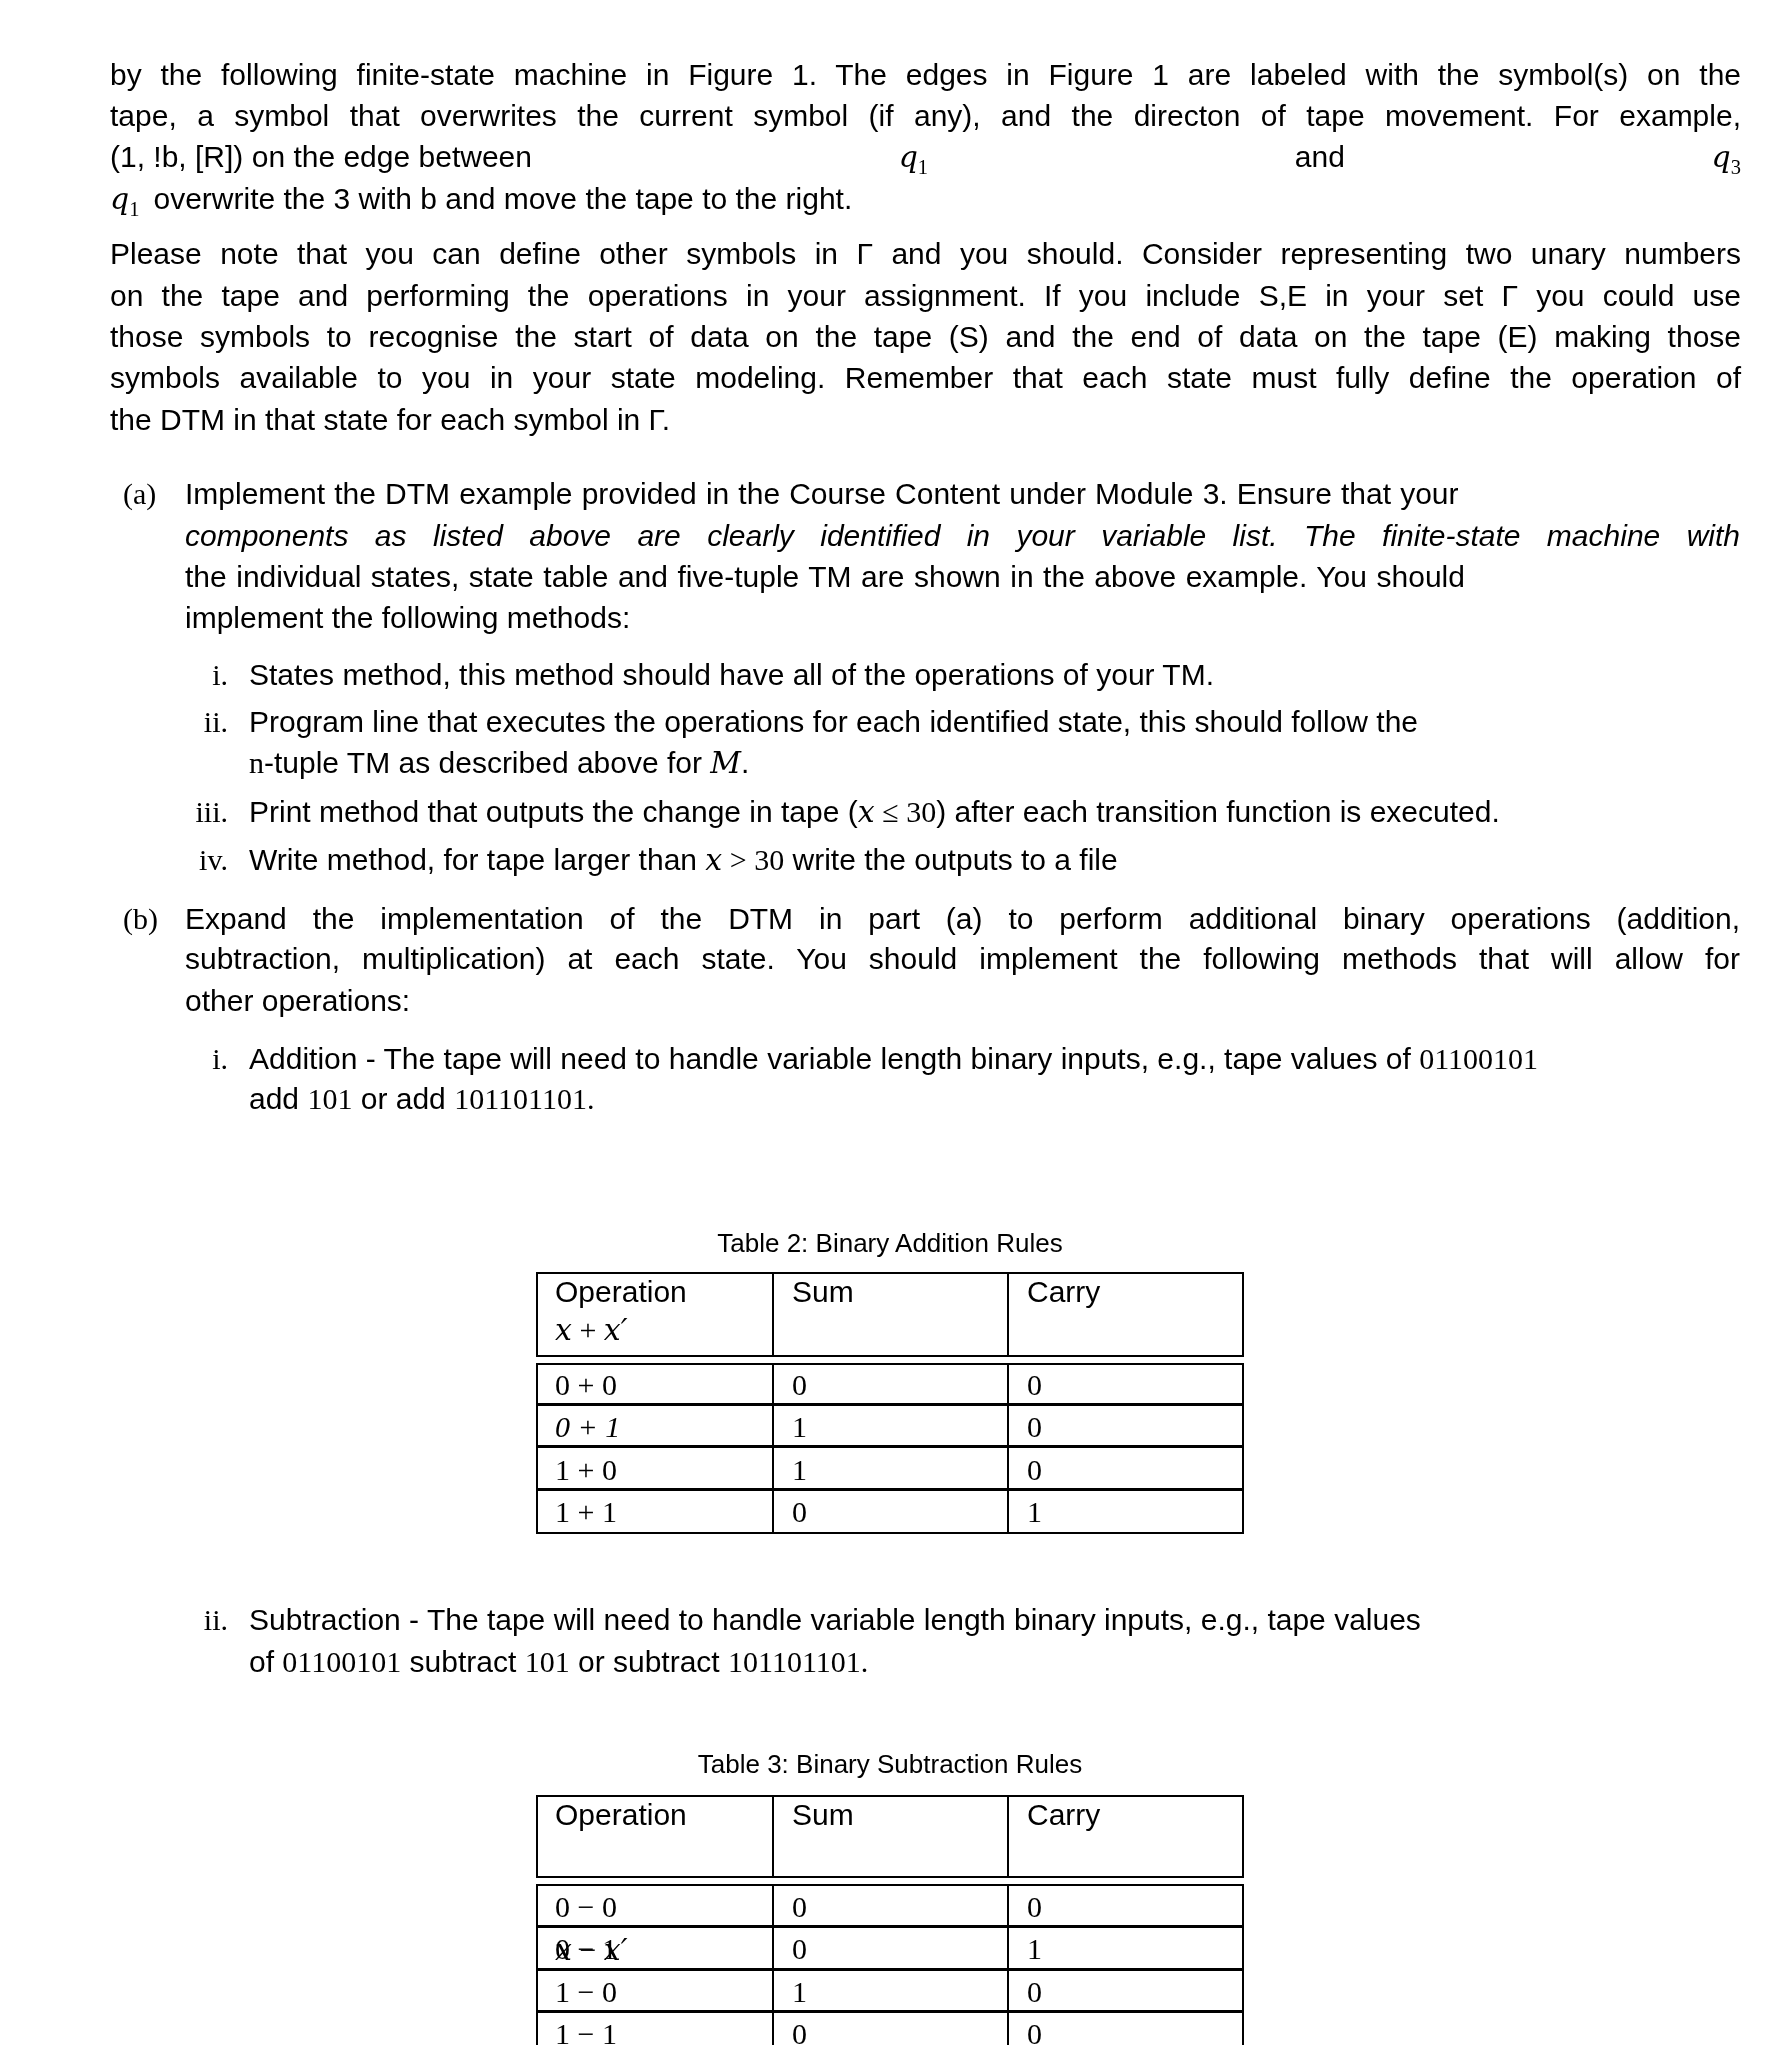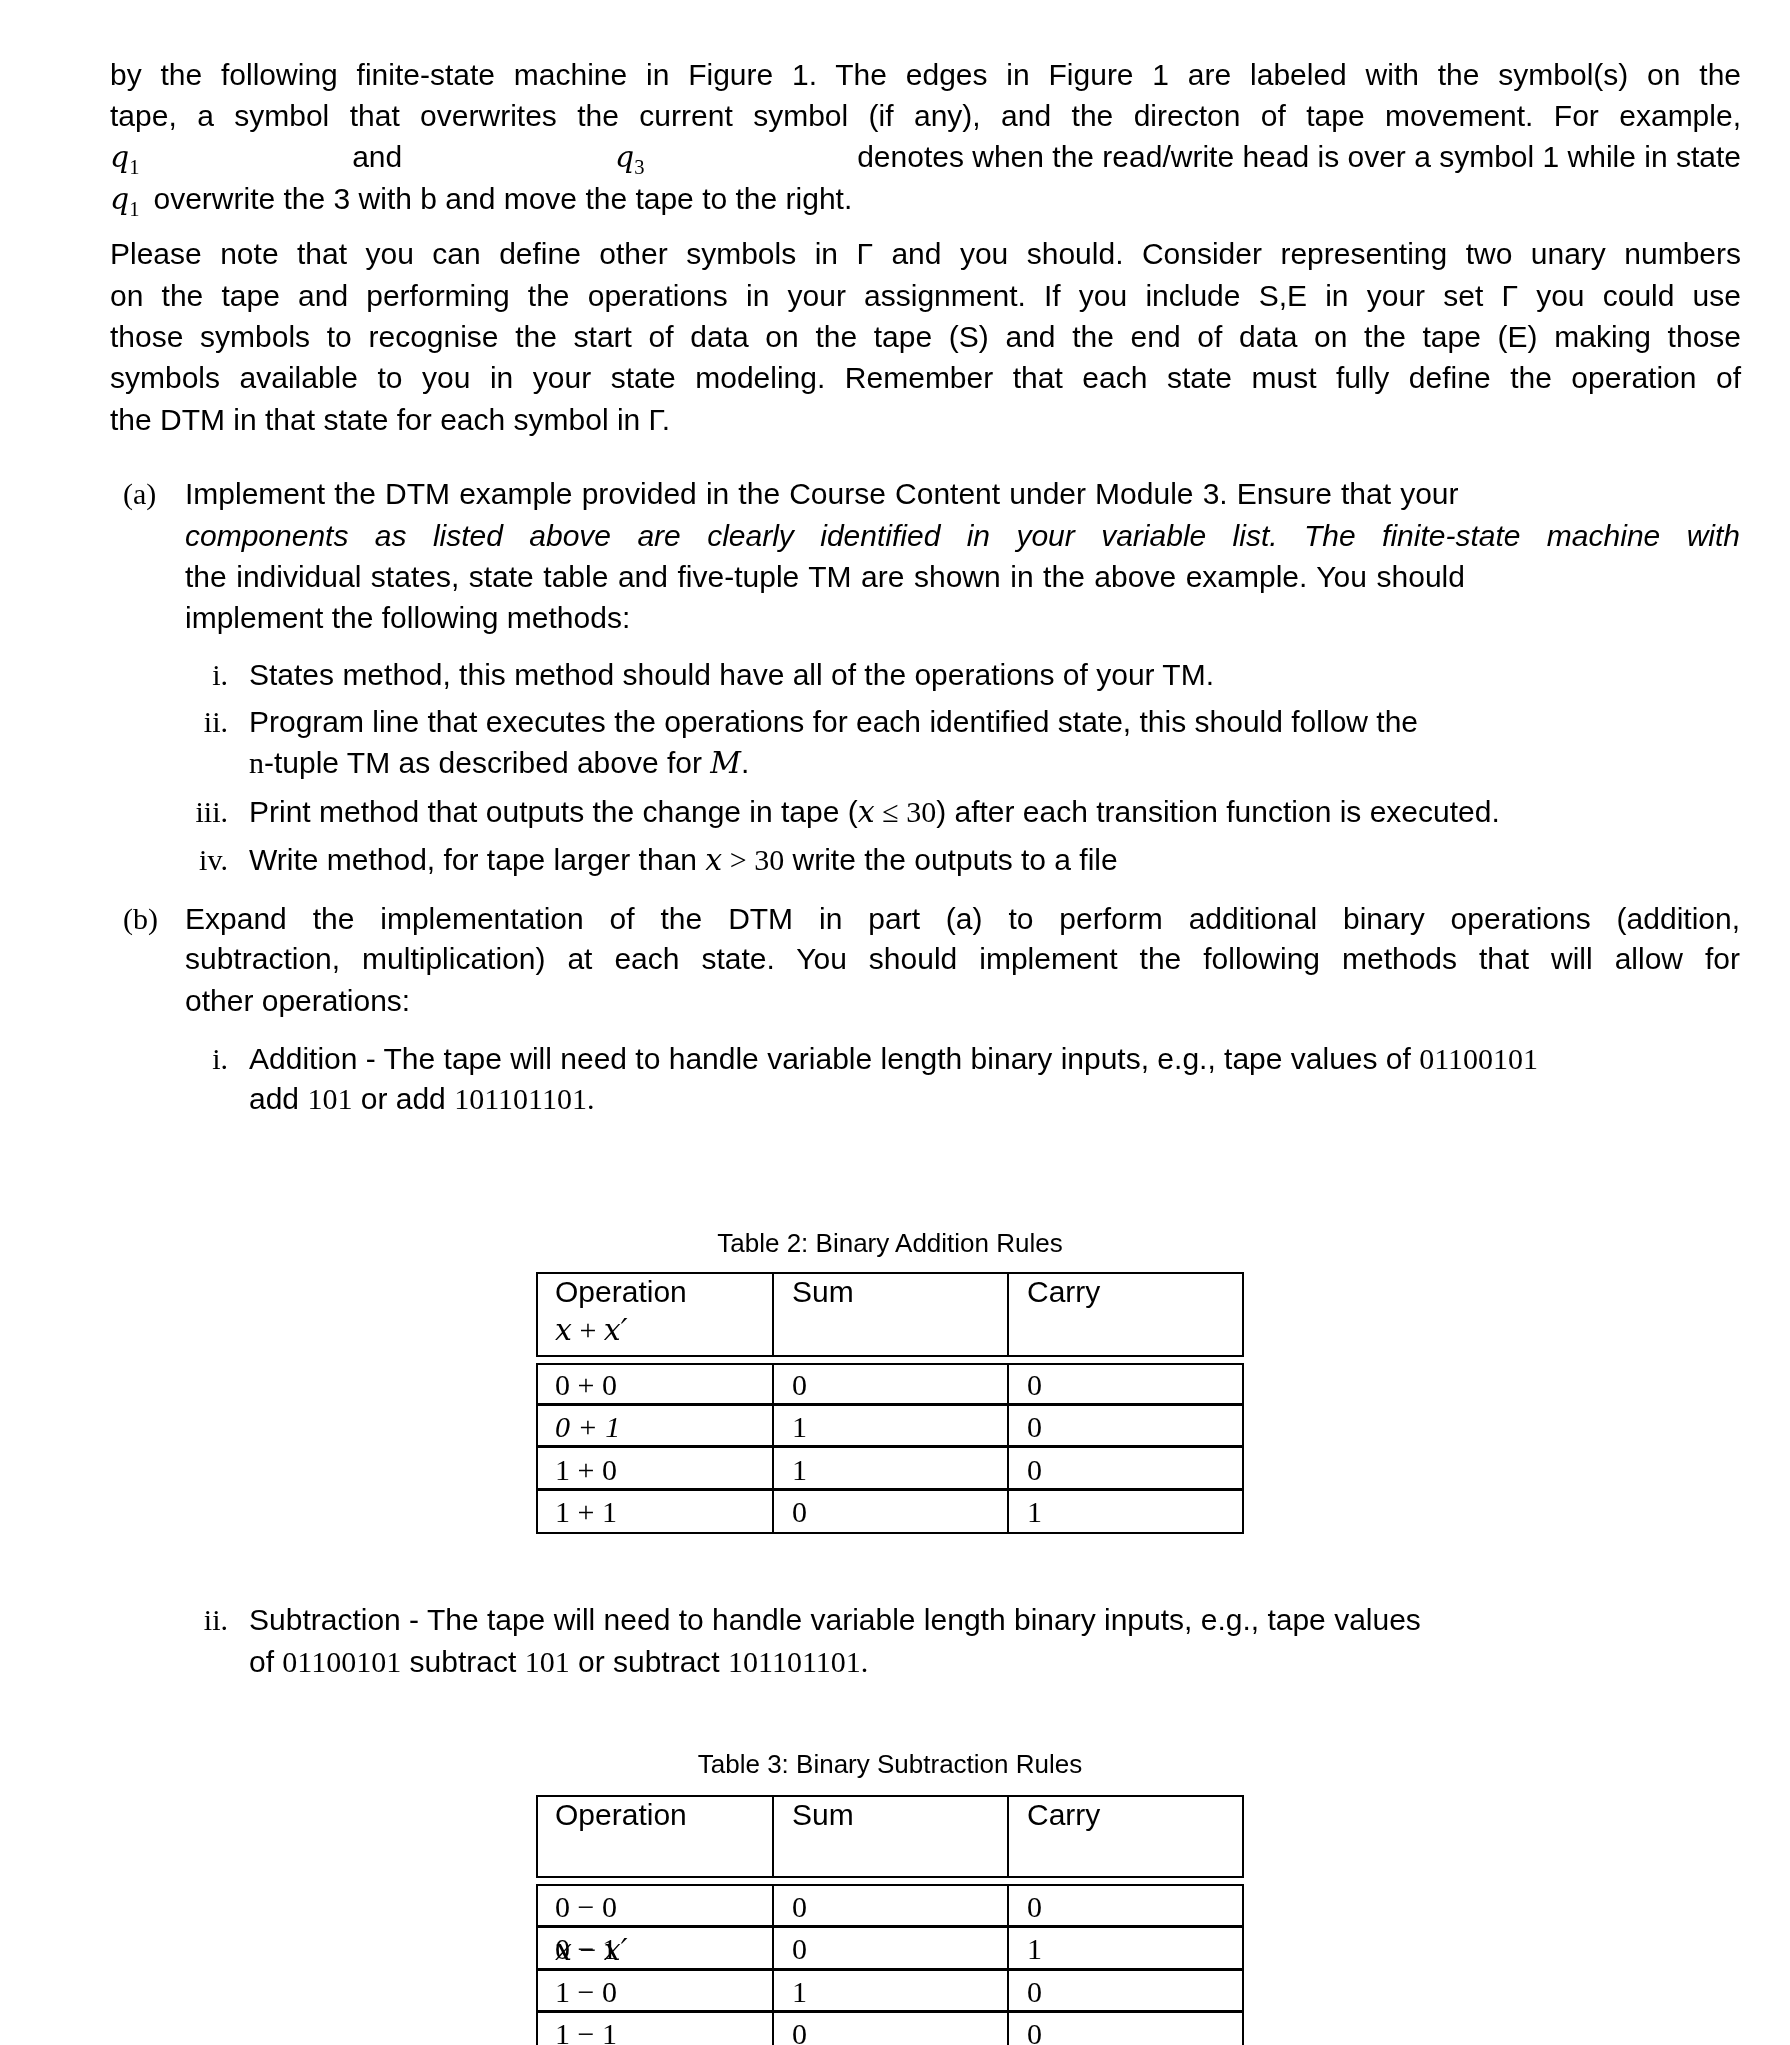--- a/index.html
+++ b/index.html
@@ -50,24 +50,24 @@
 </style>
 </head>
 <body>
 
 <div class="page">
 
   <div>
     <div class="ln just" style="left:110px; top:60px; width:1631px;">by the following finite-state machine in Figure 1. The edges in Figure 1 are labeled with the symbol(s) on the</div>
     <div class="ln just" style="left:110px; top:101px; width:1631px;">tape, a symbol that overwrites the current symbol (if any), and the directon of tape movement. For example,</div>
     <div class="ln just" style="left:110px; top:142px; width:1631px; display:flex; justify-content:space-between;">
+      <span>(1, !b, [R]) on the edge between</span>
       <span><span class="math">q</span><sub class="mrm" style="font-size:20.5px;">1</sub></span>
       <span>and</span>
       <span><span class="math">q</span><sub class="mrm" style="font-size:20.5px;">3</sub></span>
-      <span>denotes when the read/write head is over a symbol 1 while in state</span>
     </div>
     <div class="ln" style="left:110px; top:184px;">
       <span><span class="math">q</span><sub class="mrm" style="font-size:20.5px;">1</sub></span>
       <span style="margin-left:5.7px;">overwrite the 3 with b and move the tape to the right.</span>
     </div>
   </div>
 
   <div>
     <div class="ln just" style="left:110px; top:239px; width:1631px;">Please note that you can define other symbols in Γ and you should. Consider representing two unary numbers</div>
     <div class="ln just" style="left:110px; top:281px; width:1631px;">on the tape and performing the operations in your assignment. If you include S,E in your set Γ you could use</div>

